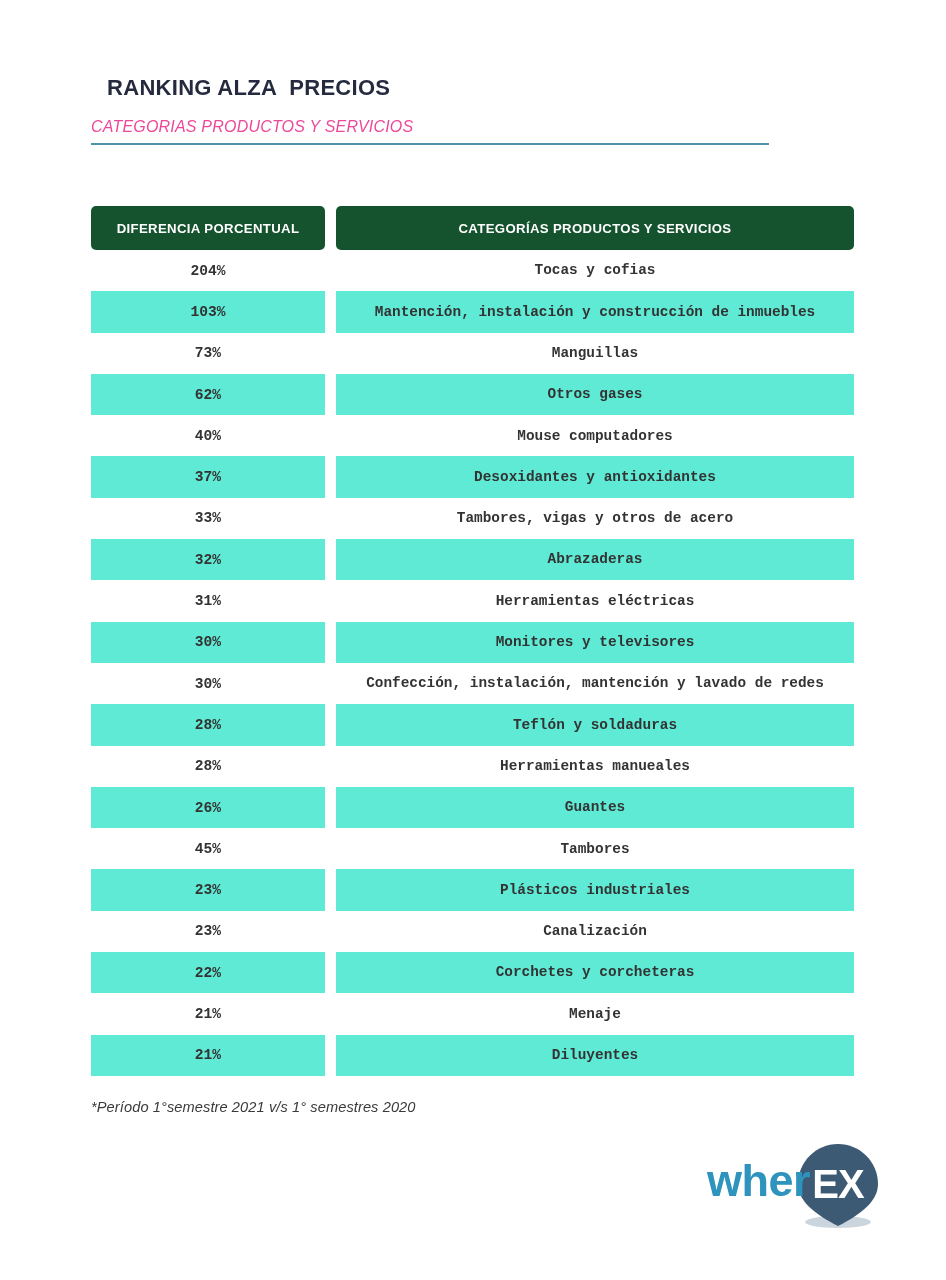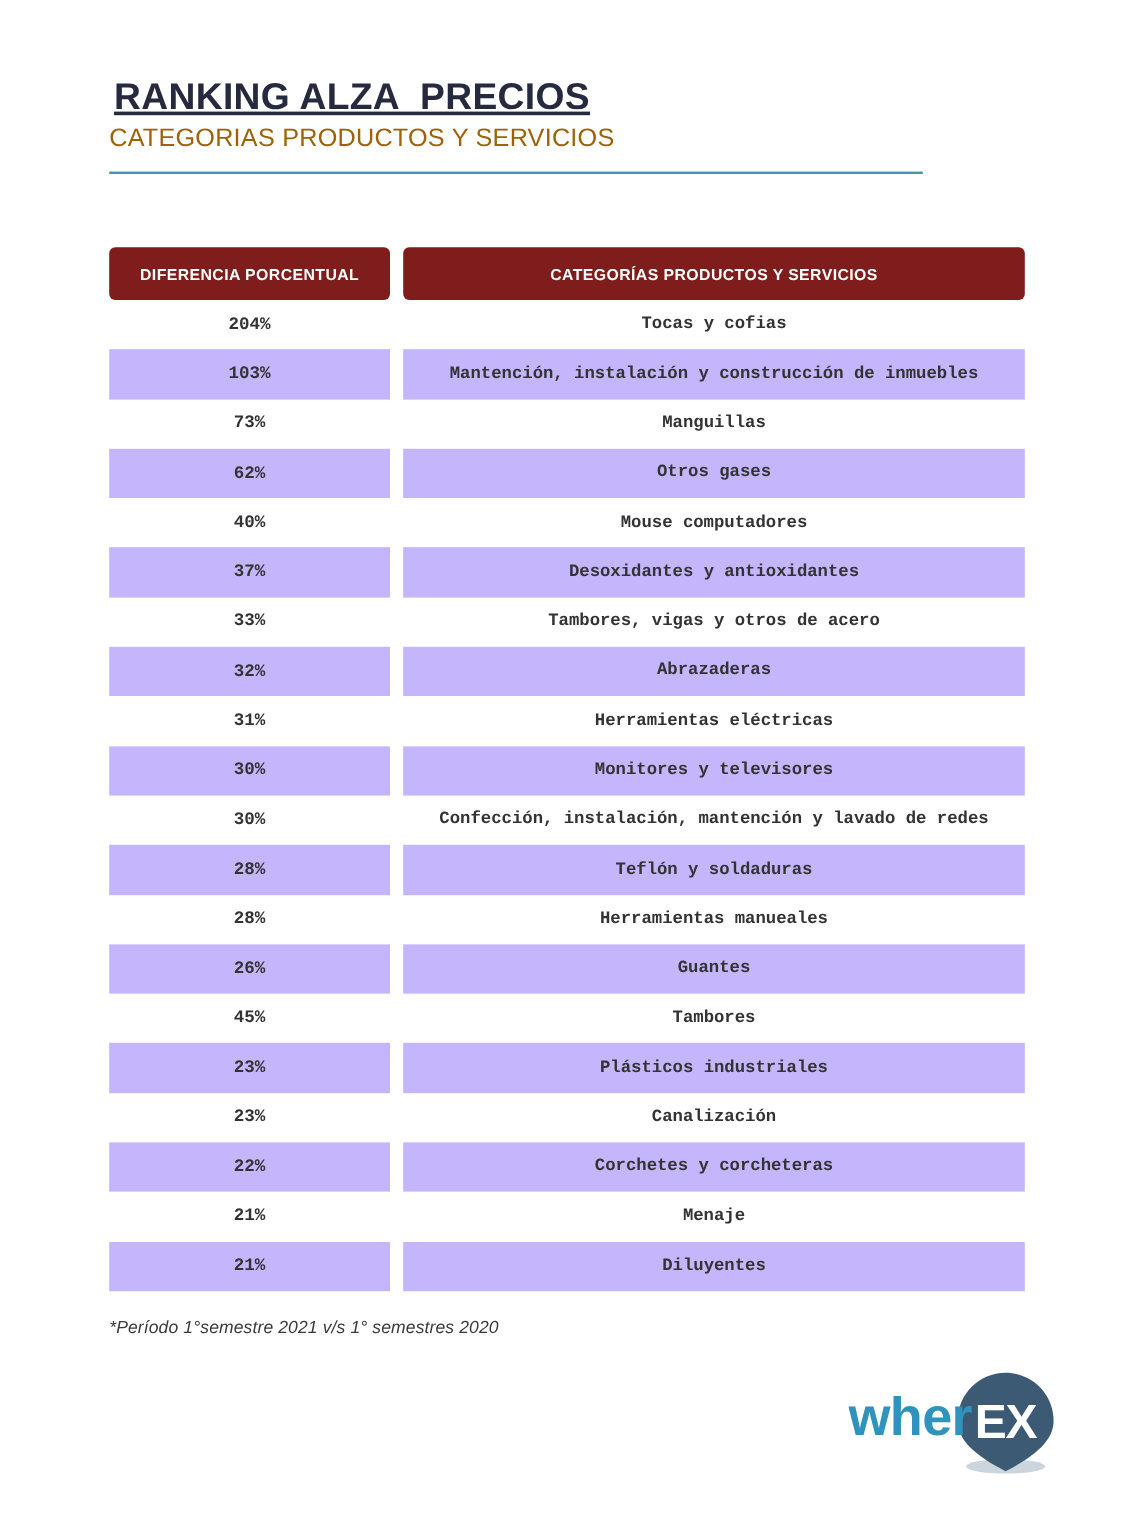--- a/index.html
+++ b/index.html
@@ -25,33 +25,33 @@
   }
 
   
   .header {
     position: absolute;
     left: 91px;
     top: 60px;
     width: 770px;
   }
   .title {
-    font-size: 31px;
+    font-size: 22px;
     font-weight: 700;
     letter-spacing: 0.3px;
     color: #252a3f;
     line-height: 1.12;
-    margin: 4px;
+    margin: 16px;
     white-space: pre;
-    text-decoration: underline;
   }
   .subtitle {
-    font-size: 21px;
+    font-size: 16px;
+    font-style: italic;
     font-weight: 400;
-    color: #a16207;
+    color: #ec4899;
     line-height: 1.25;
     margin: 3px 0 0 0;
     letter-spacing: 0.2px;
   }
   .rule {
     position: absolute;
     left: 91px;
     top: 143px;
     width: 678px;
     height: 2px;
@@ -88,35 +88,35 @@
   .c-cat {
     width: 518px;
     flex: 0 0 518px;
   }
 
   
   .thead .trow {
     height: 44px;
   }
   .thead .cell {
-    background: #7f1d1d;
+    background: #14532d;
     border-radius: 5px;
     color: #ffffff;
     font-weight: 700;
     font-size: 13.2px;
     letter-spacing: 0.35px;
     height: 44px;
   }
   .thead .c-gap {
     background: transparent;
   }
 
   
   .tbody .trow .cell.shade {
-    background: #c4b5fd;
+    background: #5eead4;
   }
   .tbody .trow .cell {
     font-size: 14.4px;
     font-weight: 700;
     color: #333333;
     height: 41.3px;
     font-family: Liberation Mono, monospace;
   }
   .tbody .trow .c-pct {
     font-size: 14.6px;

